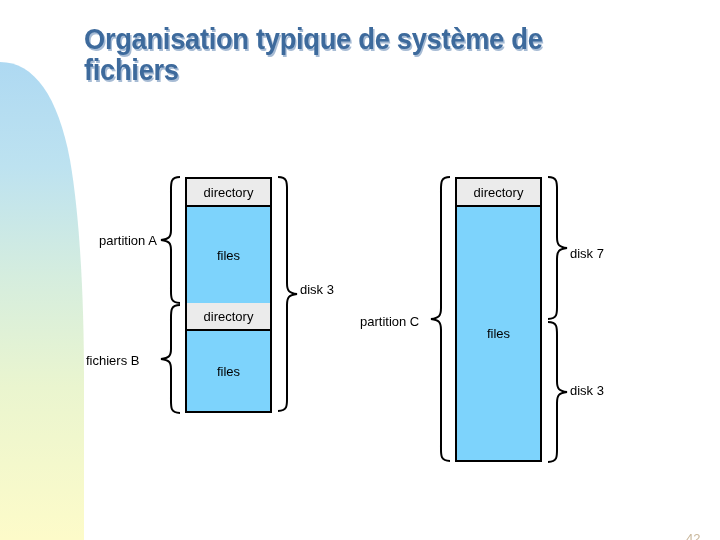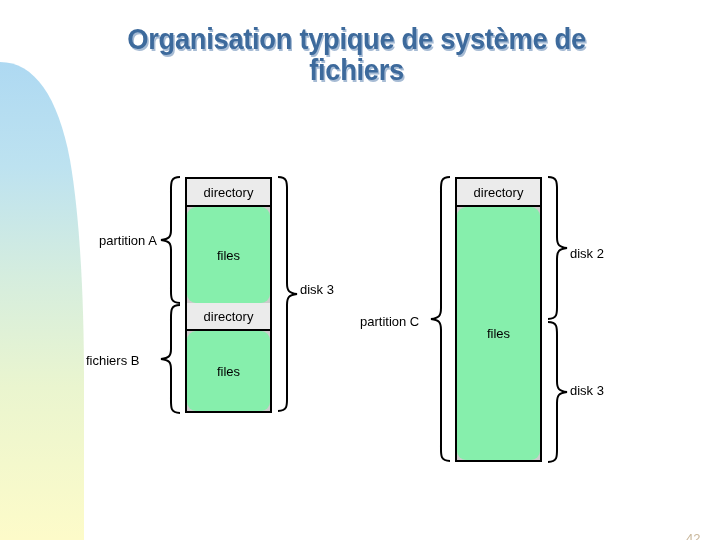--- a/index.html
+++ b/index.html
@@ -15,21 +15,20 @@
     position: relative;
   }
 
   #slide {
     position: absolute;
     left: 0; top: 0;
     width: 720px;
     height: 540px;
     background: #ffffff;
     overflow: hidden;
-    text-align: center;
   }
 
   
   #deco-band {
     position: absolute;
     left: 0;
     top: 0;
     width: 120px;
     height: 540px;
     pointer-events: none;
@@ -96,22 +95,21 @@
     justify-content: center;
     font-family: "Liberation Sans", sans-serif;
     font-size: 13px;
     color: #000000;
   }
   .cell-directory {
     background: #ebebeb;
     border-bottom: 2px solid #000000;
   }
   .cell-files {
-    background: #86efac;
-    border-radius: 9px;
+    background: #7dd3fc;
   }
 </style>
 </head>
 <body>
 
 <div id="slide">
 
   <svg id="deco-band" viewBox="0 0 120 540" preserveAspectRatio="none">
     <defs>
       <linearGradient id="bandGrad" x1="0" y1="0" x2="0" y2="1">
@@ -191,21 +189,21 @@
 
     <svg style="position:absolute; left:546px; top:175px; width:24px; height:148px;" viewBox="0 0 24 148">
       <path d="M 2,2
                C 12,2 11,8 11,18
                L 11,62
                C 11,70 13,72 21,73
                C 13,74 11,76 11,84
                L 11,128
                C 11,138 12,144 2,144" fill="none" stroke="#000000" stroke-width="2"></path>
     </svg>
-    <div class="fig-label" style="left:570px; top:246px;">disk 2</div>
+    <div class="fig-label" style="left:570px; top:246px;">disk 7</div>
 
     <svg style="position:absolute; left:546px; top:320px; width:24px; height:146px;" viewBox="0 0 24 146">
       <path d="M 2,2
                C 12,2 11,8 11,18
                L 11,61
                C 11,69 13,71 21,72
                C 13,73 11,75 11,83
                L 11,126
                C 11,136 12,142 2,142" fill="none" stroke="#000000" stroke-width="2"></path>
     </svg>

